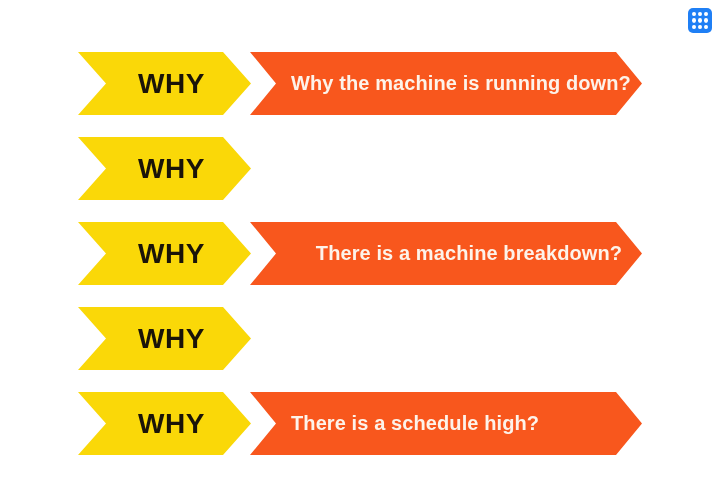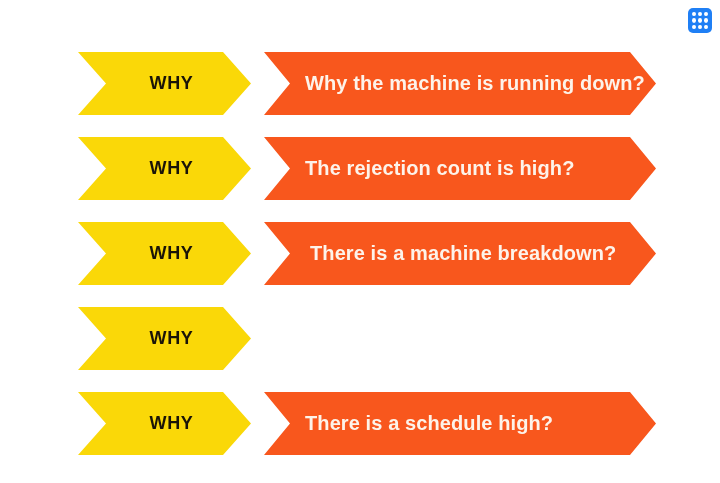--- a/index.html
+++ b/index.html
@@ -73,44 +73,44 @@
     left: 78px;
     width: 173px;
     background: #fad808;
     -webkit-clip-path: polygon(0 0, calc(100% - 28px) 0, 100% 50%, calc(100% - 28px) 100%, 0 100%, 28px 50%);
     clip-path: polygon(0 0, calc(100% - 28px) 0, 100% 50%, calc(100% - 28px) 100%, 0 100%, 28px 50%);
     justify-content: center;
     padding-left: 14px;
   }
   .why-label {
     color: #1a1408;
-    font-size: 18px;
+    font-size: 28px;
     font-weight: bold;
     letter-spacing: 0.6px;
   }
 
   
   .chevron-question {
-    left: 264px;
+    left: 250px;
     width: 392px;
     background: #f8571d;
     -webkit-clip-path: polygon(0 0, calc(100% - 26px) 0, 100% 50%, calc(100% - 26px) 100%, 0 100%, 26px 50%);
     clip-path: polygon(0 0, calc(100% - 26px) 0, 100% 50%, calc(100% - 26px) 100%, 0 100%, 26px 50%);
     justify-content: flex-start;
     padding-left: 41px;
   }
   .question-label {
     color: #fdf3ea;
     font-size: 20px;
     font-weight: bold;
     letter-spacing: 0.1px;
     white-space: nowrap;
   }
   
-  .why-row[data-row-index="2"] .chevron-question { padding-left: 46px; }
+  .why-row[data-row-index="2"] .chevron-question { padding-left: 46px; justify-content: center; }
 </style>
 </head>
 <body>
 
 <div id="app-icon">
   <span class="dot"></span>
   <span class="dot"></span>
   <span class="dot"></span>
   <span class="dot"></span>
   <span class="dot"></span>
@@ -128,23 +128,20 @@
     </div>
     <div class="chevron chevron-question">
       <span class="question-label">Why the machine is running down?</span>
     </div>
   </div>
 
   <div class="why-row" data-row-index="1">
     <div class="chevron chevron-why">
       <span class="why-label">WHY</span>
     </div>
-    <div class="chevron chevron-question">
-      <span class="question-label">The rejection count is high?</span>
-    </div>
   </div>
 
   <div class="why-row" data-row-index="2">
     <div class="chevron chevron-why">
       <span class="why-label">WHY</span>
     </div>
     <div class="chevron chevron-question">
       <span class="question-label">There is a machine breakdown?</span>
     </div>
   </div>

